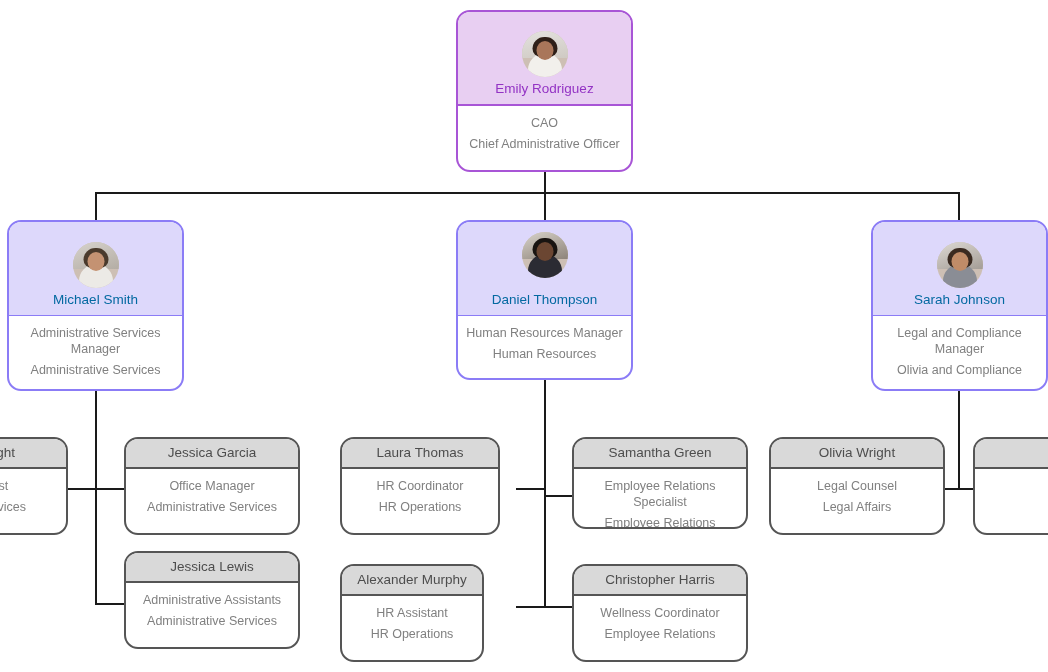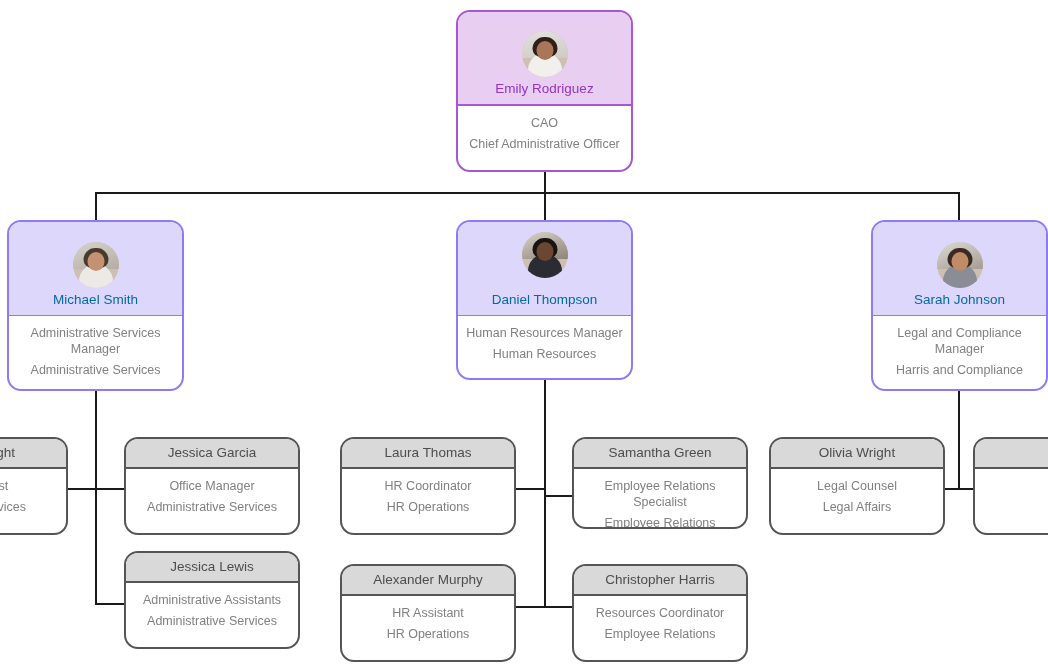--- a/index.html
+++ b/index.html
@@ -223,21 +223,21 @@
       <div class="avatar">
         <div class="sky" style="background:linear-gradient(160deg,#dedad4,#a49d96);"></div>
         <div class="body-shape" style="background:#8a8d95;"></div>
         <div class="hair" style="background:#3a2a20;"></div>
         <div class="head-shape" style="background:#c08c68;"></div>
       </div>
       <div class="node-name">Sarah Johnson</div>
     </div>
     <div class="node-body">
       <div class="title">Legal and Compliance Manager</div>
-      <div class="dept">Harris and Compliance</div>
+      <div class="dept">Olivia and Compliance</div>
     </div>
   </div>
 
   <div class="node leaf" style="left:-64px; top:437px; width:132px; height:98px;">
     <div class="node-head" style="height:30px;">
       <div class="node-name">right</div>
     </div>
     <div class="node-body">
       <div class="title">ist</div>
       <div class="dept">Services</div>
@@ -257,31 +257,31 @@
   <div class="node leaf" style="left:124px; top:551px; width:176px; height:98px;">
     <div class="node-head" style="height:30px;">
       <div class="node-name">Jessica Lewis</div>
     </div>
     <div class="node-body">
       <div class="title">Administrative Assistants</div>
       <div class="dept">Administrative Services</div>
     </div>
   </div>
 
-  <div class="node leaf" style="left:340px; top:437px; width:176px; height:98px;">
+  <div class="node leaf" style="left:340px; top:437px; width:160px; height:98px;">
     <div class="node-head" style="height:30px;">
       <div class="node-name">Laura Thomas</div>
     </div>
     <div class="node-body">
       <div class="title">HR Coordinator</div>
       <div class="dept">HR Operations</div>
     </div>
   </div>
 
-  <div class="node leaf" style="left:340px; top:564px; width:176px; height:98px;">
+  <div class="node leaf" style="left:340px; top:564px; width:144px; height:98px;">
     <div class="node-head" style="height:30px;">
       <div class="node-name">Alexander Murphy</div>
     </div>
     <div class="node-body">
       <div class="title">HR Assistant</div>
       <div class="dept">HR Operations</div>
     </div>
   </div>
 
   <div class="node leaf" style="left:572px; top:437px; width:176px; height:92px;">
@@ -292,21 +292,21 @@
       <div class="title">Employee Relations Specialist</div>
       <div class="dept">Employee Relations</div>
     </div>
   </div>
 
   <div class="node leaf" style="left:572px; top:564px; width:176px; height:98px;">
     <div class="node-head" style="height:30px;">
       <div class="node-name">Christopher Harris</div>
     </div>
     <div class="node-body">
-      <div class="title">Resources Coordinator</div>
+      <div class="title">Wellness Coordinator</div>
       <div class="dept">Employee Relations</div>
     </div>
   </div>
 
   <div class="node leaf" style="left:769px; top:437px; width:176px; height:98px;">
     <div class="node-head" style="height:30px;">
       <div class="node-name">Olivia Wright</div>
     </div>
     <div class="node-body">
       <div class="title">Legal Counsel</div>

